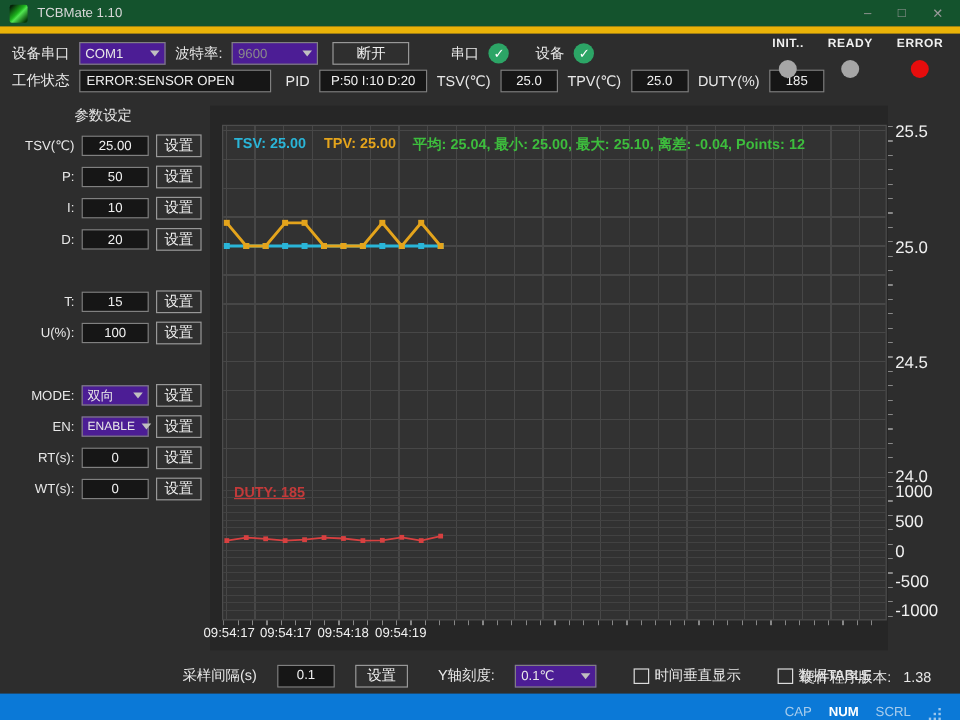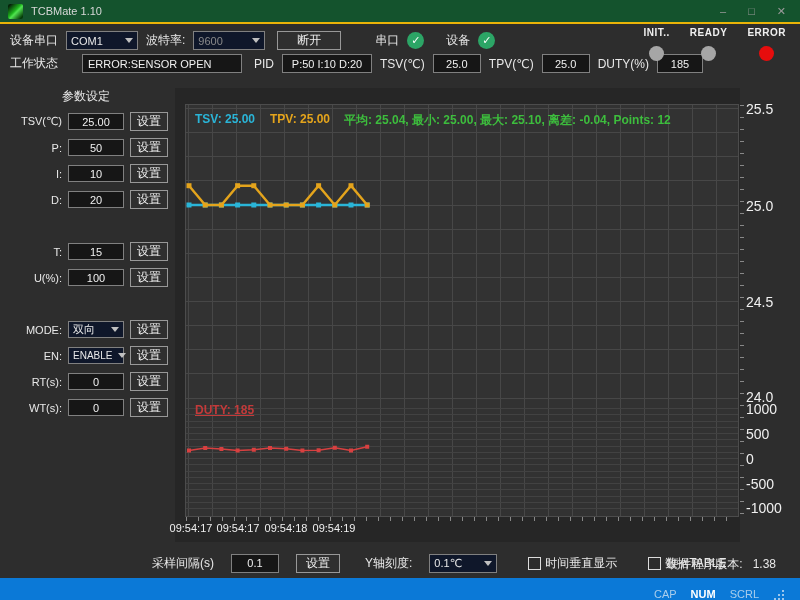--- a/index.html
+++ b/index.html
@@ -6,27 +6,27 @@
   .window{position:relative;width:800px;height:600px;background:#2d2d2d;overflow:hidden;
           font-family:"Liberation Sans","DejaVu Sans",sans-serif;color:#e8e8e8;font-size:12px;}
   
   .titlebar{height:22px;background:#14532d;display:flex;align-items:center;padding:0 8px;gap:8px;}
   .app-icon{width:15px;height:15px;border-radius:2px;flex:0 0 auto;
             background:linear-gradient(135deg,#06230a 10%,#1db31d 45%,#51e551 55%,#053a08 90%);}
   .title-text{font-size:11px;color:#d8d8d8;}
   .win-controls{margin-left:auto;display:flex;gap:22px;color:#9a9a9a;font-size:11px;padding-right:6px;}
   .win-controls span{cursor:default;}
   
-  .toolbar{position:relative;height:56px;padding:5px 10px 0 10px;border-top:2px solid #eab308;}
+  .toolbar{position:relative;height:56px;padding:5px 10px 0 10px;border-top:6px solid #eab308;}
   .tb-row{display:flex;align-items:center;height:23px;gap:8px;}
   .lbl{color:#e8e8e8;font-size:12px;white-space:nowrap;}
   .field{background:#161616;border:1px solid #808080;height:17px;display:flex;align-items:center;
          justify-content:center;font-size:11px;color:#f0f0f0;padding:0 3px;white-space:nowrap;}
-  .field.left{justify-content:flex-start;padding-left:5px;margin-left:16px;}
-  .dd{background:#0f172a;border:1px solid #808080;height:17px;display:flex;align-items:center;
+  .field.left{justify-content:flex-start;padding-left:5px;}
+  .dd{background:#4c1d95;border:1px solid #808080;height:17px;display:flex;align-items:center;
       font-size:11px;padding:0 4px;justify-content:space-between;}
   .arr{width:0;height:0;border-left:4px solid transparent;border-right:4px solid transparent;
        border-top:5px solid #c0c0c0;margin-left:6px;}
   .btn{background:#2f2f2f;border:1px solid #989898;height:19px;display:flex;align-items:center;
        justify-content:center;color:#f0f0f0;font-size:12px;font-family:inherit;padding:0 12px;}
   .check{width:17px;height:17px;border-radius:50%;background:#2ca566;color:#fff;font-size:11px;
          display:flex;align-items:center;justify-content:center;font-weight:bold;}
   .dim{color:#8a8a8a;}
   .indicators{position:absolute;right:14px;top:3px;display:flex;gap:20px;}
   .indicator{display:flex;flex-direction:column;align-items:center;gap:8px;}

